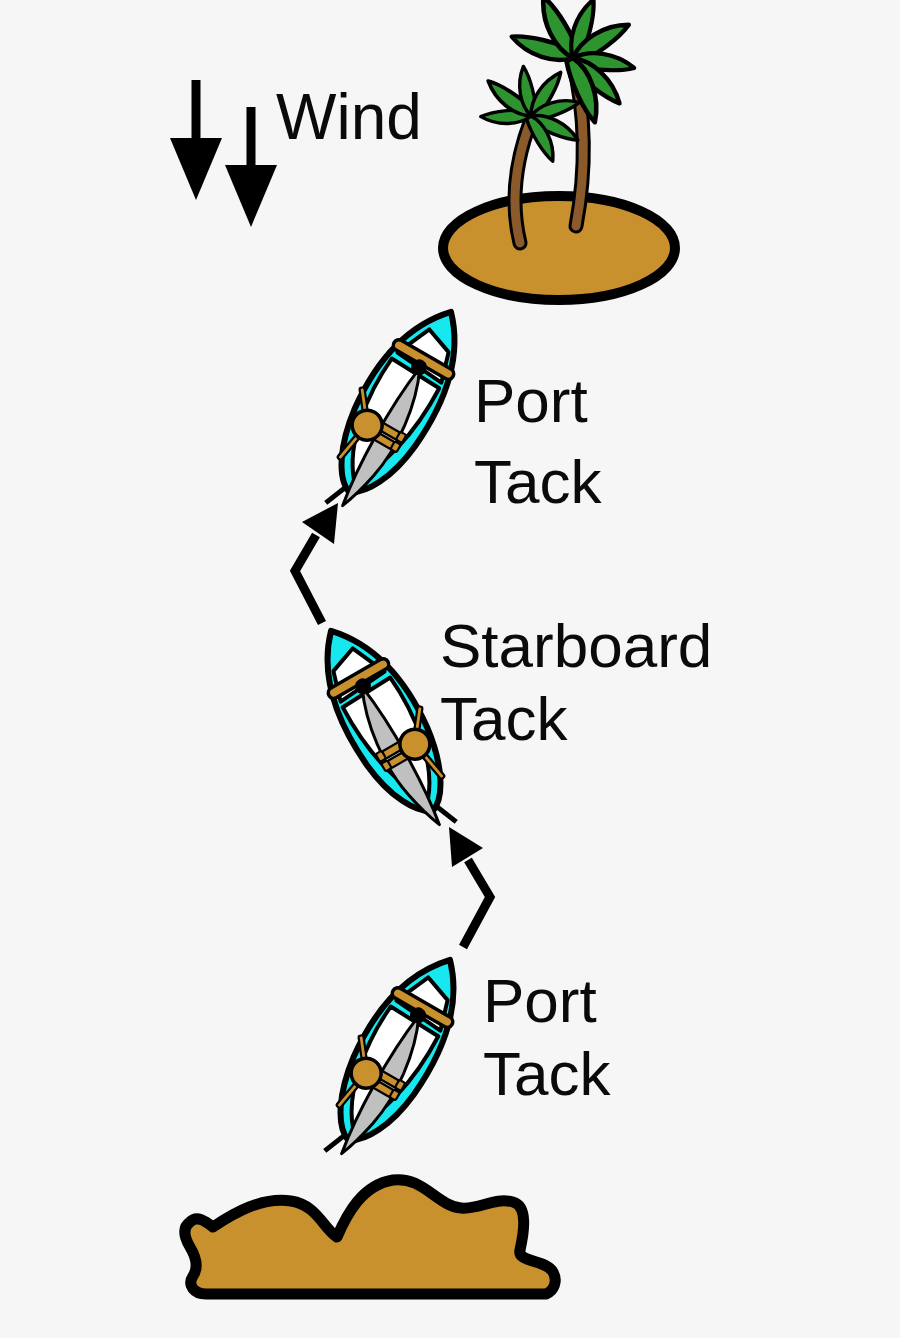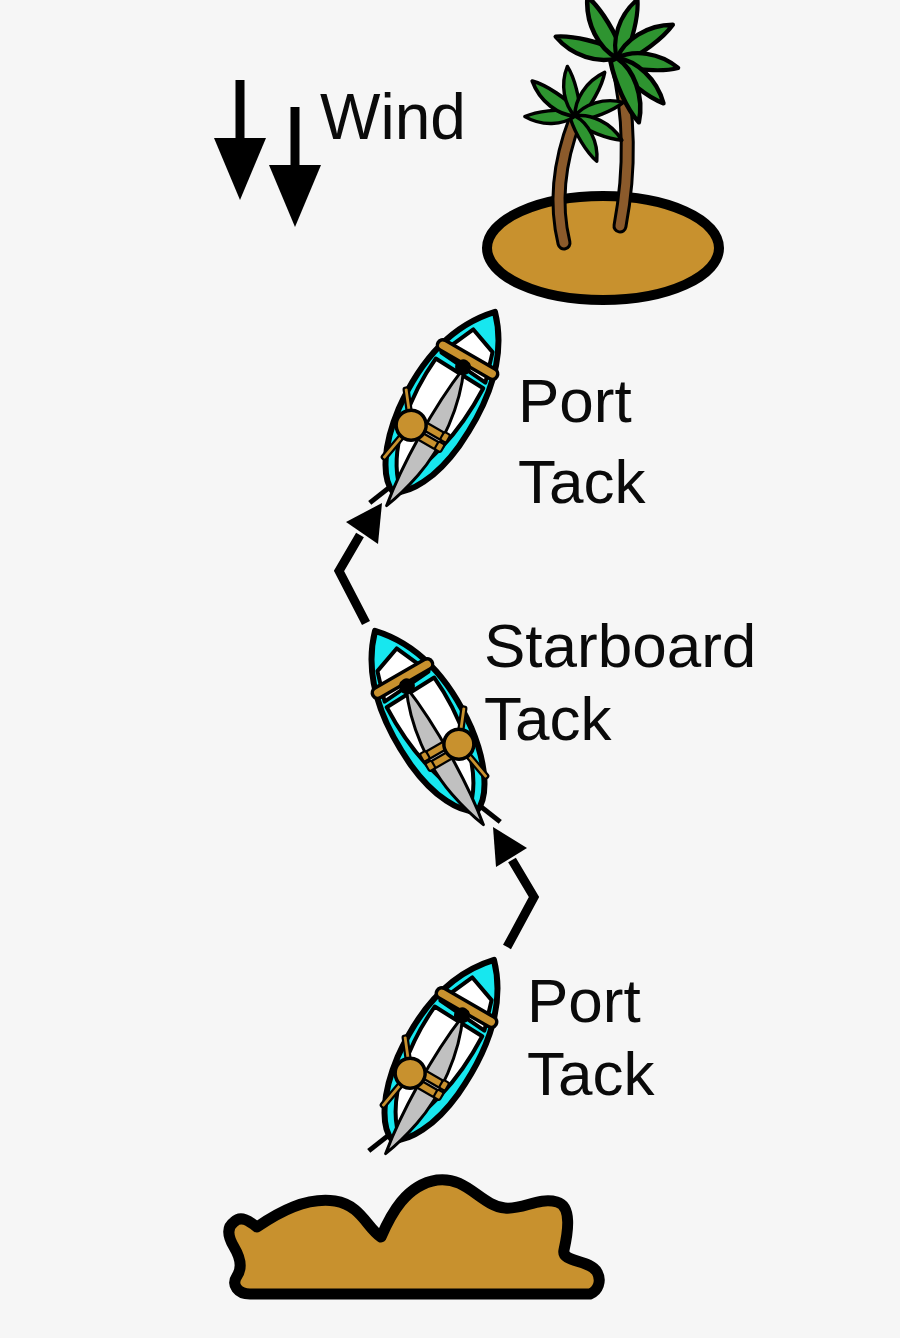--- a/index.html
+++ b/index.html
@@ -1,17 +1,17 @@
 <!DOCTYPE html>
 <html style="--canvas: #f6f6f6; --ink: #000000; --text: #0a0a0a; --hull: #17e7ef; --deck: #ffffff; --sail: #c0c0c0; --wood: #c8912e; --trunk: #8b5a2b; --leaf: #2e9430;"><head>
 <meta charset="utf-8">
 <style>
   html,body { margin:0; padding:0; }
   body { background: var(--canvas,#f6f6f6); }
-  .stage { position:relative; width:814px; height:1338px; background:var(--canvas,#f6f6f6); overflow:hidden;margin-left:44px; }
+  .stage { position:relative; width:814px; height:1338px; background:var(--canvas,#f6f6f6); overflow:hidden; }
   svg { display:block; }
   .txt { font-family:"Liberation Sans", sans-serif; fill:var(--text,#0a0a0a); }
   .wind-txt { font-size:64px; }
   .label-txt { font-size:62px; }
   .ink  { fill:var(--ink,#000); }
   .hull { fill:var(--hull,#17e7ef); stroke:var(--ink,#000); stroke-width:6; stroke-linejoin:round; }
   .deck { fill:var(--deck,#ffffff); stroke:var(--ink,#000); stroke-width:4; stroke-linejoin:round; }
   .sail { fill:var(--sail,#c0c0c0); stroke:var(--ink,#000); stroke-width:3; stroke-linejoin:round; }
   .wood { fill:var(--wood,#c8912e); stroke:var(--ink,#000); stroke-width:3.5; stroke-linejoin:round; }
   .limb { fill:var(--wood,#c8912e); stroke:var(--ink,#000); stroke-width:2.2; stroke-linejoin:round; }

